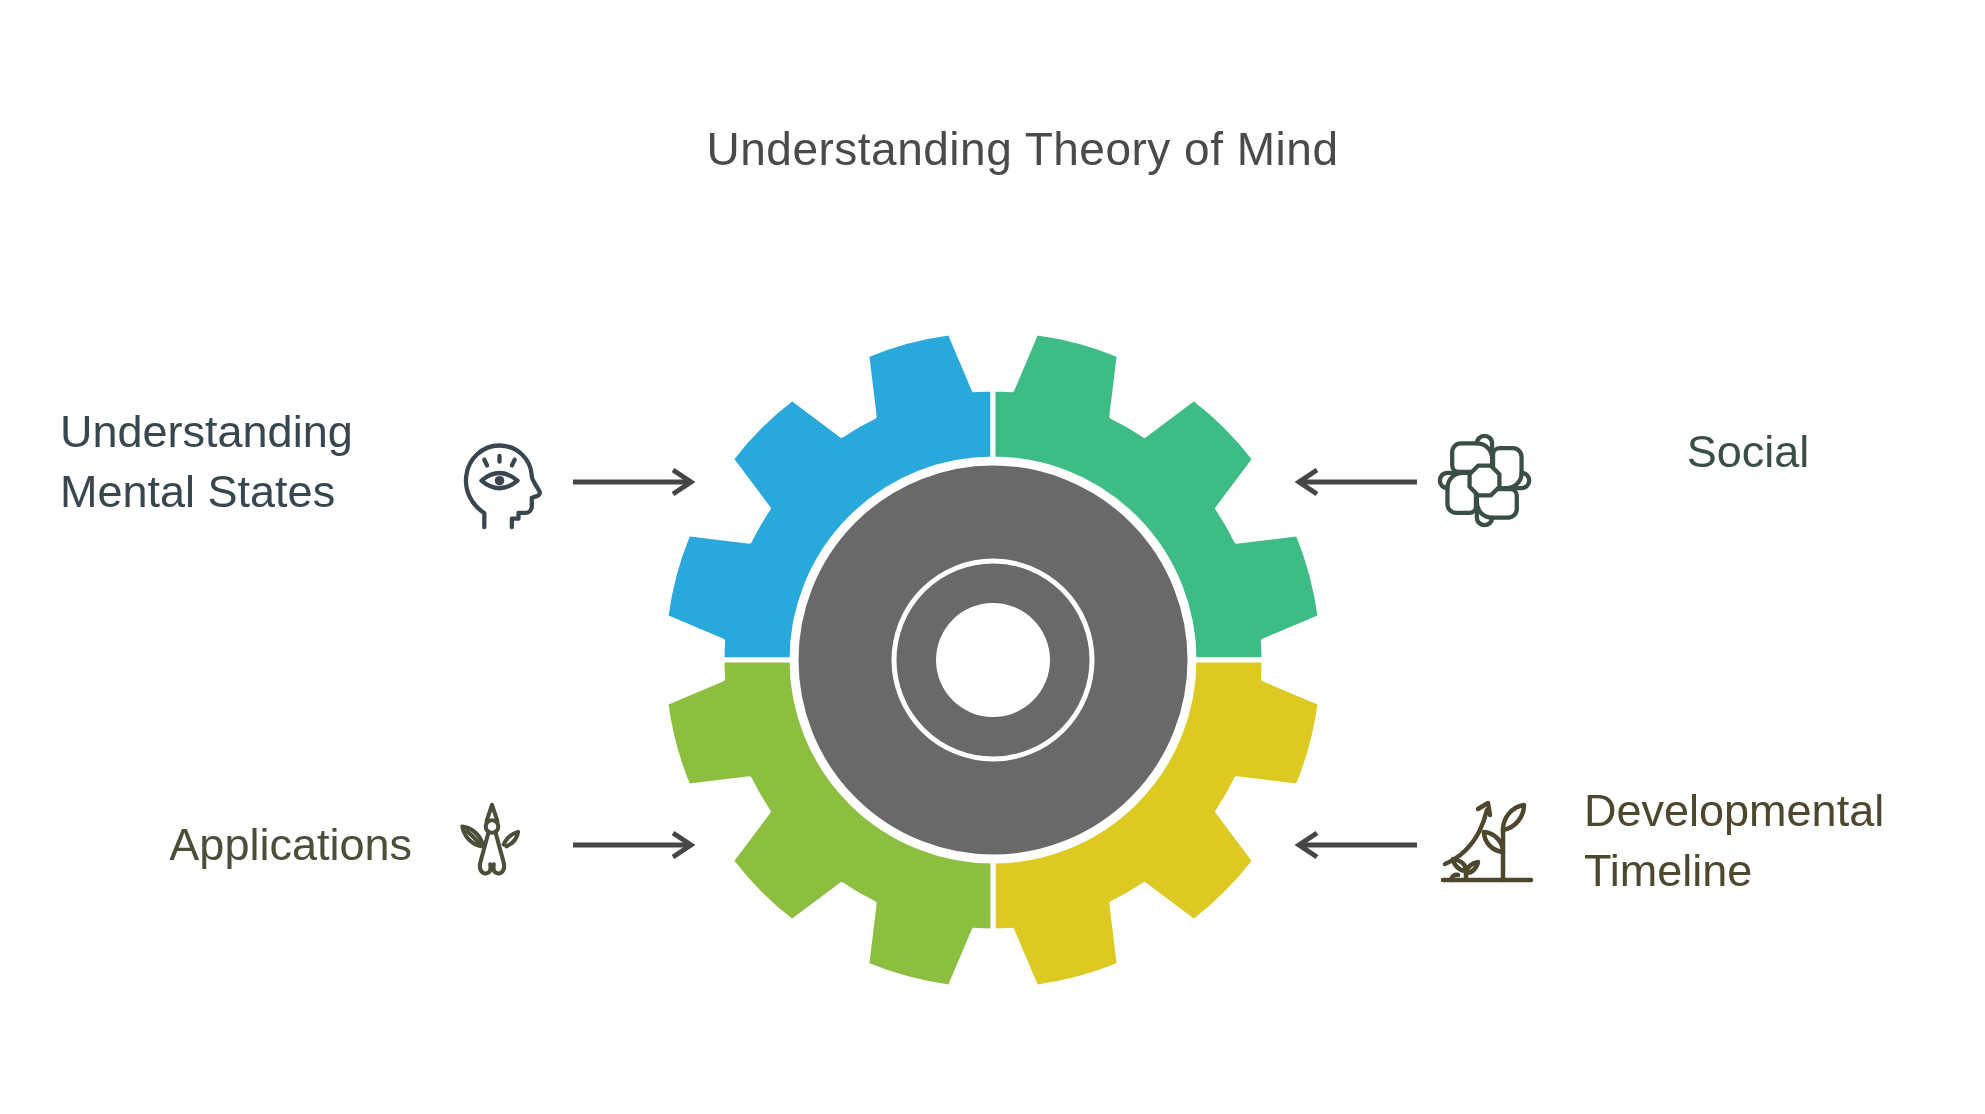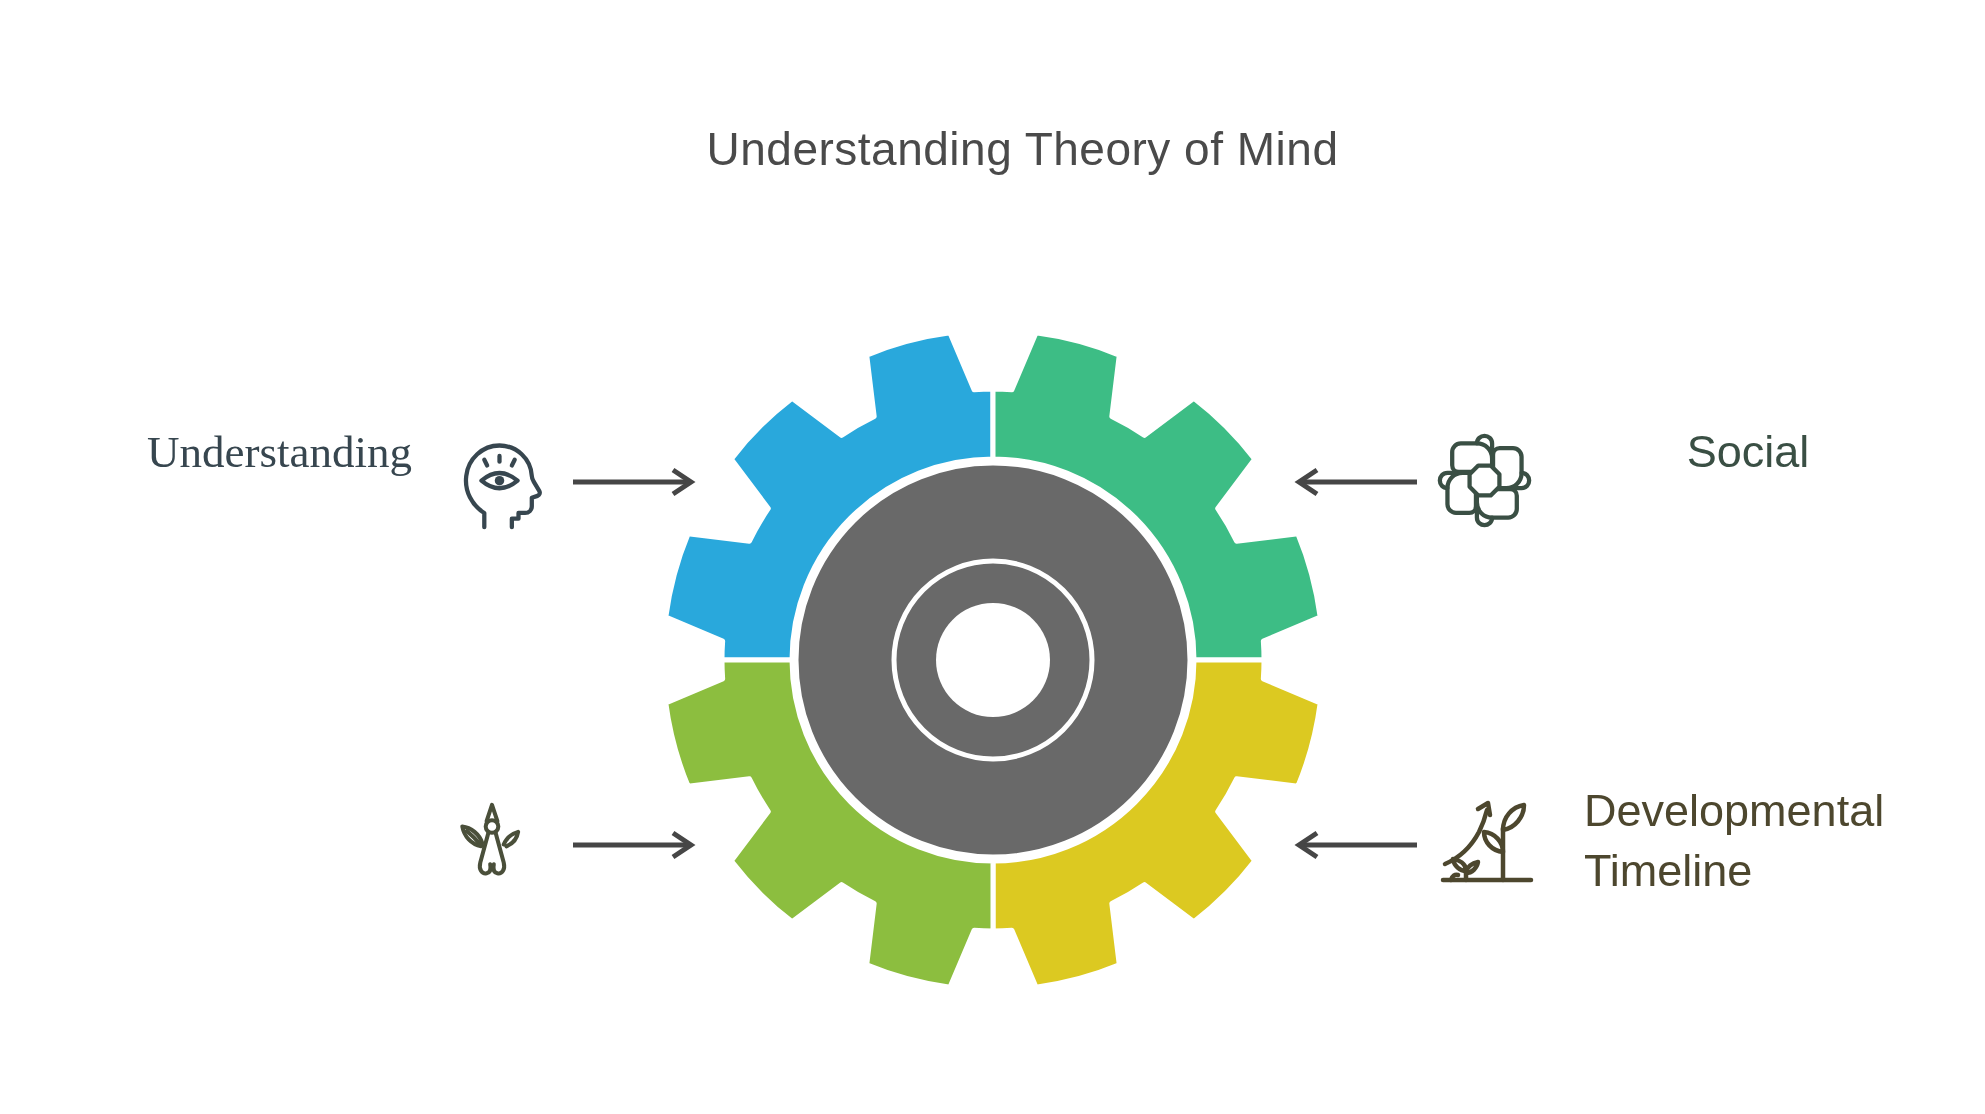--- a/index.html
+++ b/index.html
@@ -2,21 +2,21 @@
 <html><head>
 <meta charset="utf-8">
 <style>
   html,body{margin:0;padding:0;background:#fff;}
   .stage{position:relative;width:1985px;height:1114px;background:#fff;overflow:hidden;
          font-family:"Liberation Sans",sans-serif;}
   .title{position:absolute;left:0;top:122px;width:100%;text-align:center;
          font-size:46px;font-weight:400;letter-spacing:0.5px;padding-left:30px;}
   .abs{position:absolute;}
   .callout-text{position:absolute;font-size:45px;line-height:60px;font-weight:400;}
-  .c-tl-text{left:60px;top:422px;width:352px;text-align:right;font-family:Liberation Serif, serif;}
+  .c-tl-text{left:60px;top:402px;width:352px;text-align:left;}
   .c-tr-text{left:1568px;top:422px;width:360px;text-align:center;}
   .c-bl-text{left:60px;top:815px;width:352px;text-align:right;}
   .c-br-text{left:1568px;top:781px;width:360px;text-align:left;margin-left:16px;}
   .c-tl-icon{left:452px;top:436px;}
   .c-tr-icon{left:1437px;top:433px;}
   .c-bl-icon{left:447px;top:792px;}
   .c-br-icon{left:1437px;top:790px;}
   .arr-lt{left:570px;top:467px;}
   .arr-rt{left:1290px;top:467px;}
   .arr-lb{left:570px;top:830px;}
@@ -35,20 +35,21 @@
       <path d="M0.00,-271.00 A271,271 0 0 1 18.90,-270.34 L43.07,-327.18 A330,330 0 0 1 126.29,-304.88 L118.80,-243.57 A271,271 0 0 1 151.54,-224.67 L200.89,-261.81 A330,330 0 0 1 261.81,-200.89 L224.67,-151.54 A271,271 0 0 1 243.57,-118.80 L304.88,-126.29 A330,330 0 0 1 327.18,-43.07 L270.34,-18.90 A271,271 0 0 1 271.00,-0.00 L201.00,-0.00 A201,201 0 0 0 0.00,-201.00 Z" fill="#3DBD85" stroke="#FFFFFF" stroke-width="5" stroke-linejoin="round"></path>
       <path d="M271.00,-0.00 A271,271 0 0 1 270.34,18.90 L327.18,43.07 A330,330 0 0 1 304.88,126.29 L243.57,118.80 A271,271 0 0 1 224.67,151.54 L261.81,200.89 A330,330 0 0 1 200.89,261.81 L151.54,224.67 A271,271 0 0 1 118.80,243.57 L126.29,304.88 A330,330 0 0 1 43.07,327.18 L18.90,270.34 A271,271 0 0 1 0.00,271.00 L0.00,201.00 A201,201 0 0 0 201.00,-0.00 Z" fill="#DCC921" stroke="#FFFFFF" stroke-width="5" stroke-linejoin="round"></path>
       <path d="M0.00,271.00 A271,271 0 0 1 -18.90,270.34 L-43.07,327.18 A330,330 0 0 1 -126.29,304.88 L-118.80,243.57 A271,271 0 0 1 -151.54,224.67 L-200.89,261.81 A330,330 0 0 1 -261.81,200.89 L-224.67,151.54 A271,271 0 0 1 -243.57,118.80 L-304.88,126.29 A330,330 0 0 1 -327.18,43.07 L-270.34,18.90 A271,271 0 0 1 -271.00,0.00 L-201.00,0.00 A201,201 0 0 0 0.00,201.00 Z" fill="#8CBE3F" stroke="#FFFFFF" stroke-width="5" stroke-linejoin="round"></path>
       <circle cx="0" cy="0" r="197" fill="#696969" stroke="#FFFFFF" stroke-width="5"></circle>
       <circle cx="0" cy="0" r="99" fill="none" stroke="#FFFFFF" stroke-width="5"></circle>
       <circle cx="0" cy="0" r="57" fill="#FFFFFF"></circle>
     </svg>
 
   <div class="callout-text c-tl-text" style="color: rgb(55, 70, 79);">
     <div>Understanding</div>
+    <div>Mental States</div>
   </div>
   <div class="abs c-tl-icon" style="color: rgb(55, 70, 79);">
     <svg width="95" height="95" viewBox="0 0 100 100" fill="none" stroke="currentColor" stroke-width="4.5" stroke-linecap="round" stroke-linejoin="round">
       <path d="M34,96 V81 C21,73 13,58 15,42 C17,24 32,10 50,10 C68,10 83,24 84,42 C84,44 85,46 86,48 L92,58 C93,60 92,62 90,63 L84,65 V74 C84,78 81,81 77,81 H70 L70,87 L63,87 L63,96"></path>
       <path d="M31,47 Q50,31 69,47 Q50,63 31,47 Z"></path>
       <circle cx="50" cy="47" r="5" fill="currentColor" stroke="none"></circle>
       <path d="M50,21 V27"></path>
         <path d="M34,25 L37,31"></path>
         <path d="M66,25 L63,31"></path>
     </svg>
@@ -84,20 +85,23 @@
   <div class="callout-text c-tr-text" style="color: rgb(58, 79, 68);">
     <div>Social</div>
   </div>
   <div class="abs arr-rt" style="color: rgb(70, 70, 70);">
     <svg width="130" height="30" viewBox="0 0 130 30" fill="none" stroke="currentColor" stroke-width="5">
       <path d="M127,15 H11"></path>
         <path d="M27,3 L9,15 L27,27"></path>
     </svg>
   </div>
 
+  <div class="callout-text c-bl-text" style="color: rgb(74, 79, 58);">
+    <div>Applications</div>
+  </div>
   <div class="abs c-bl-icon" style="color: rgb(74, 79, 58);">
     <svg width="90" height="105" viewBox="0 0 100 100" fill="none" stroke="currentColor" stroke-width="4.5" stroke-linecap="round" stroke-linejoin="round">
       <circle cx="50" cy="30" r="7"></circle>
       <path d="M44,24 L50,6 L56,24"></path>
       <path d="M46,37 L37,70 C35,78 39,83 44,82 C48,81 49,77 48,72"></path>
       <path d="M54,37 L63,70 C65,78 61,83 56,82 C52,81 51,77 52,72"></path>
       <path d="M38,52 C27,50 19,41 17,30 C27,31 36,39 39,48 Z"></path>
       <path d="M22,35 C28,40 33,45 37,50"></path>
       <path d="M63,50 C66,43 72,38 79,36 C78,43 73,49 66,52"></path>
     </svg>

